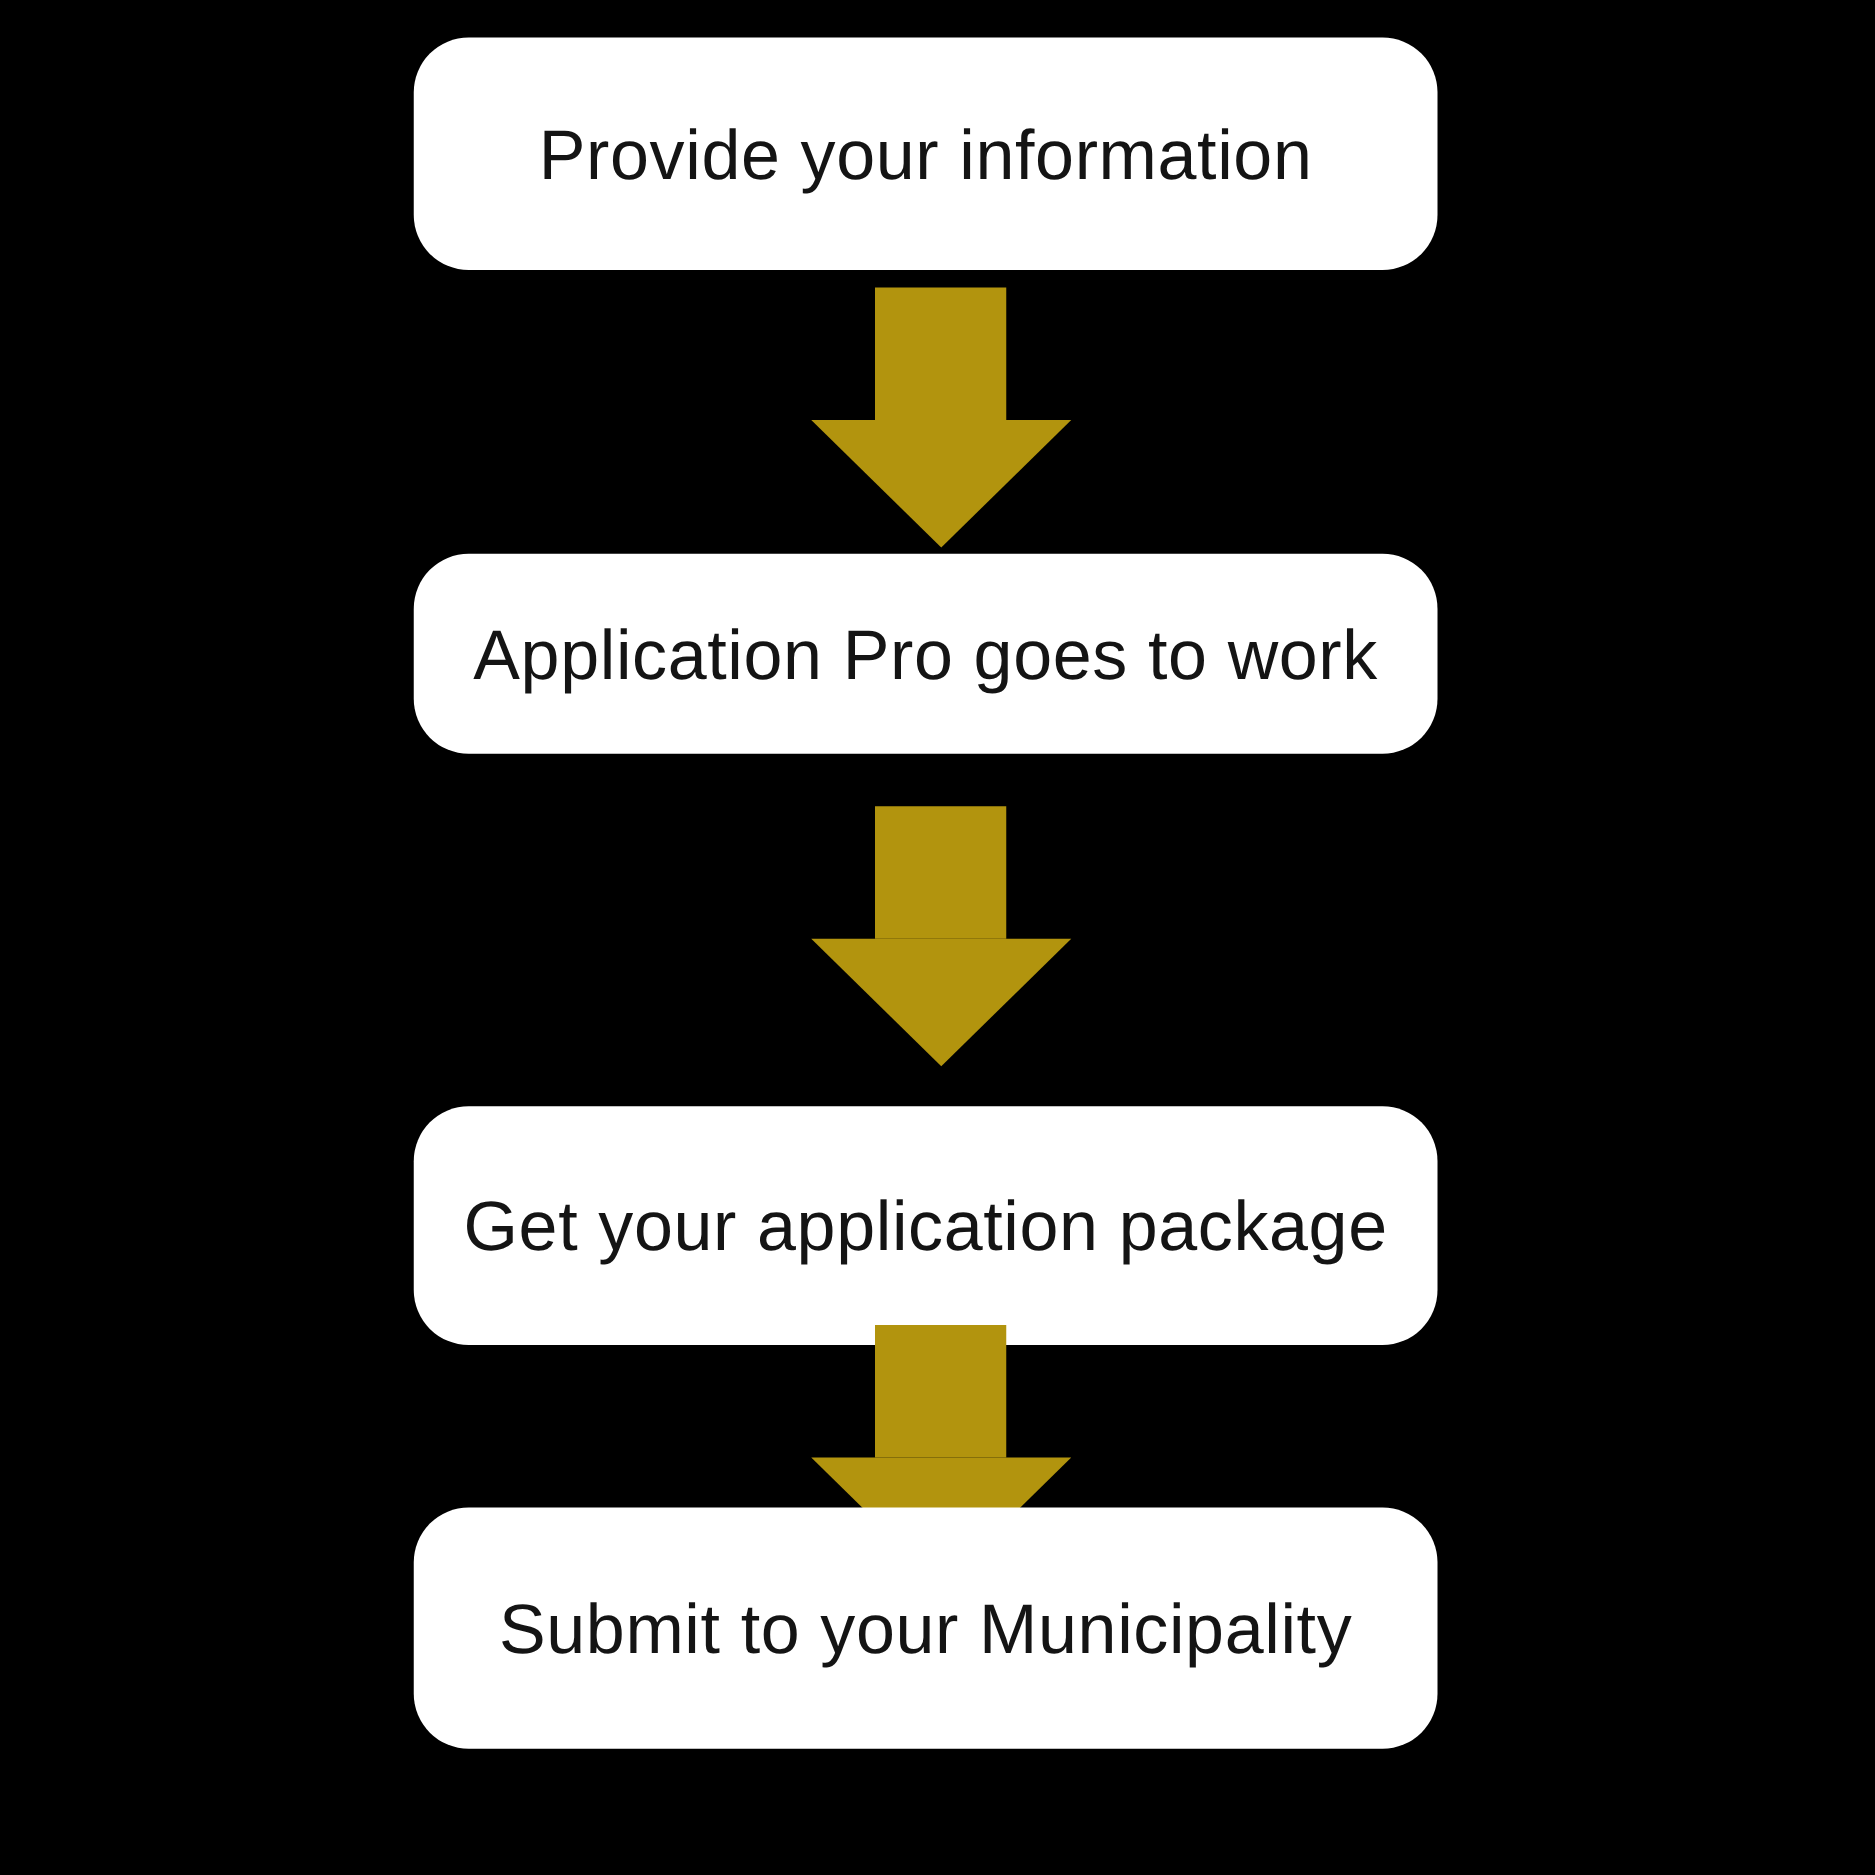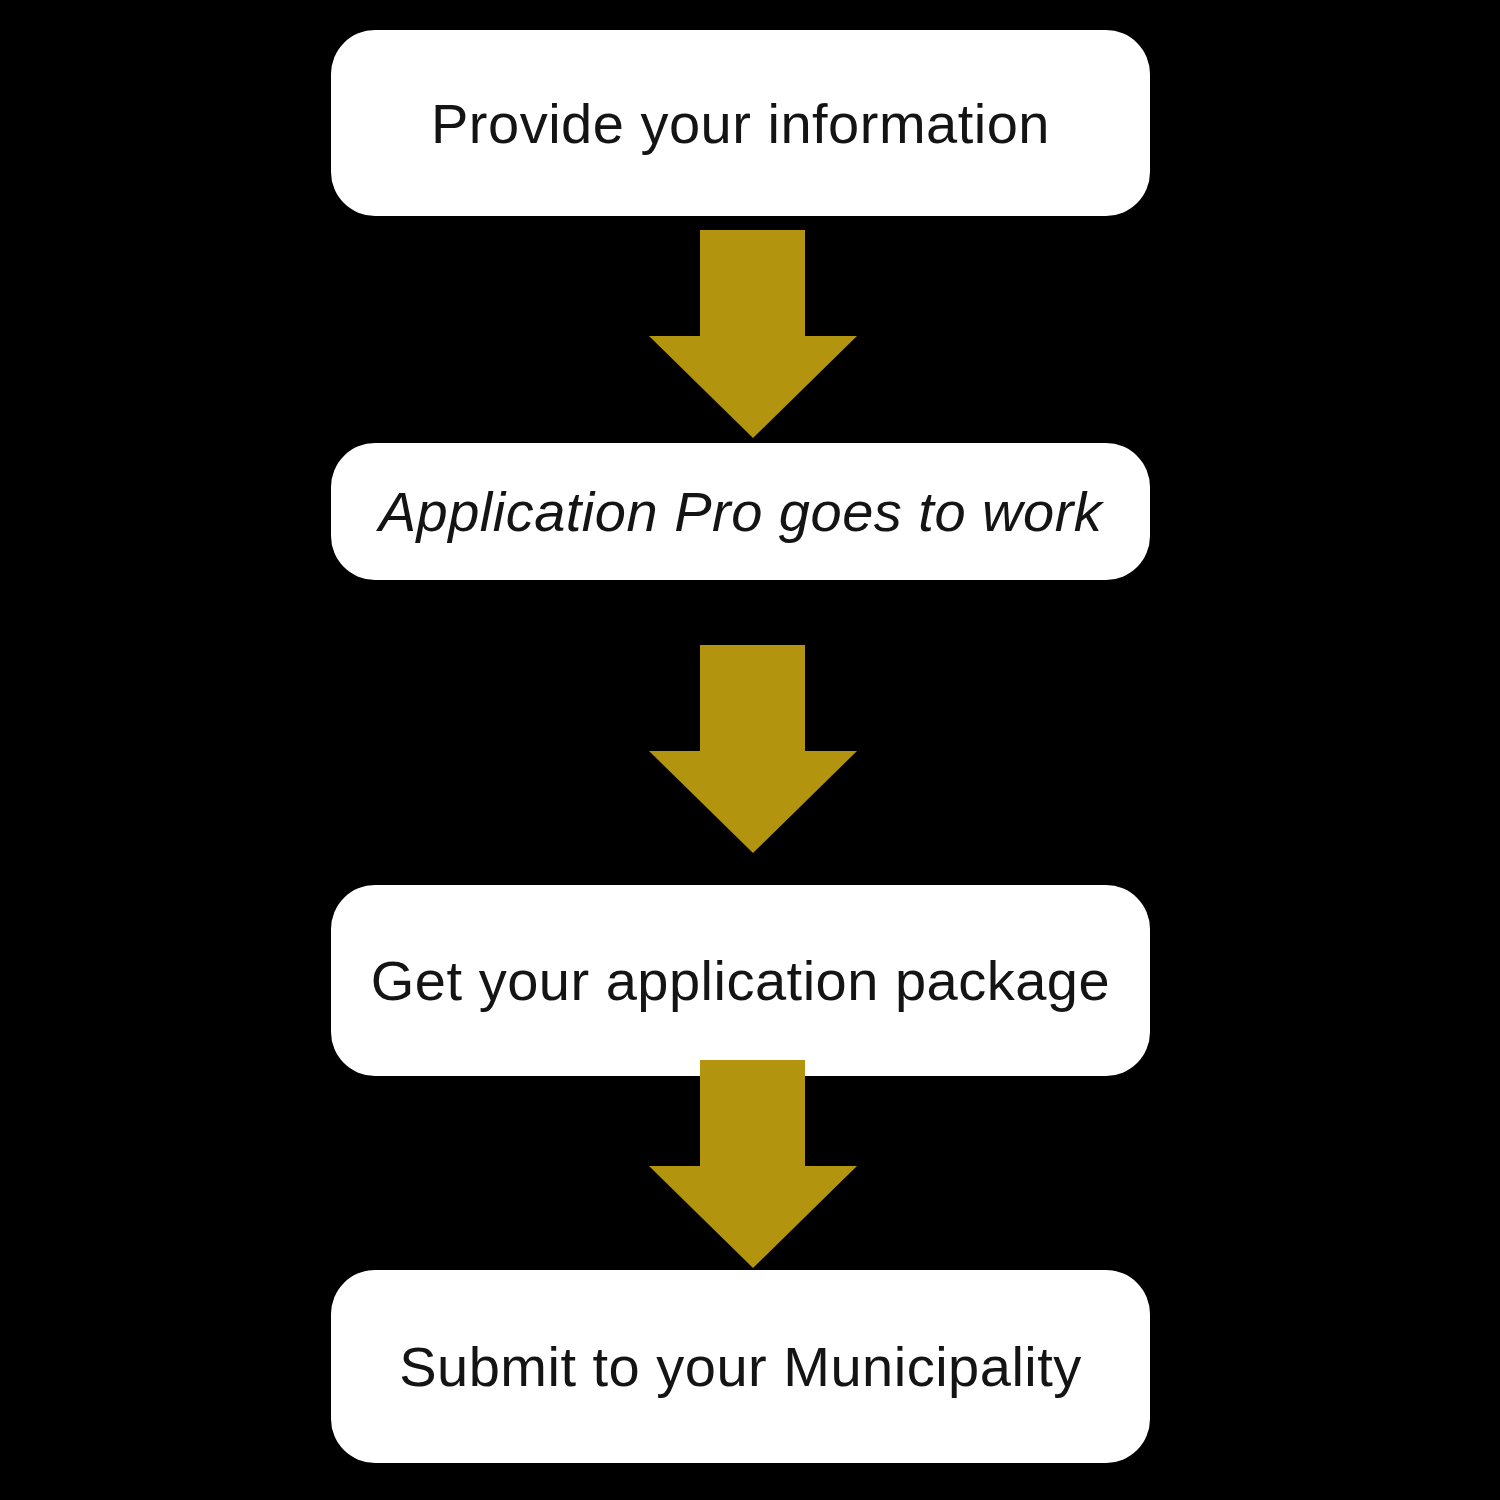--- a/index.html
+++ b/index.html
@@ -33,23 +33,23 @@
     justify-content: center;
   }
   .step-box .step-label {
     color: var(--box-text);
     font-size: 56px;
     letter-spacing: 0.5px;
     white-space: nowrap;
     text-align: center;
   }
   .step-1 { top: 30px;   height: 186px; }
-  .step-2 { top: 443px;  height: 137px; font-style: italic; }
+  .step-2 { top: 443px;  height: 160px; }
   .step-3 { top: 885px;  height: 191px; }
-  .step-4 { top: 1270px; height: 193px; }
+  .step-4 { top: 1206px; height: 193px; }
 
   .down-arrow {
     position: absolute;
     left: 648px;
     width: 209px;
     display: flex;
     flex-direction: column;
     align-items: center;
   }
   .arrow-1 { top: 230px; }

